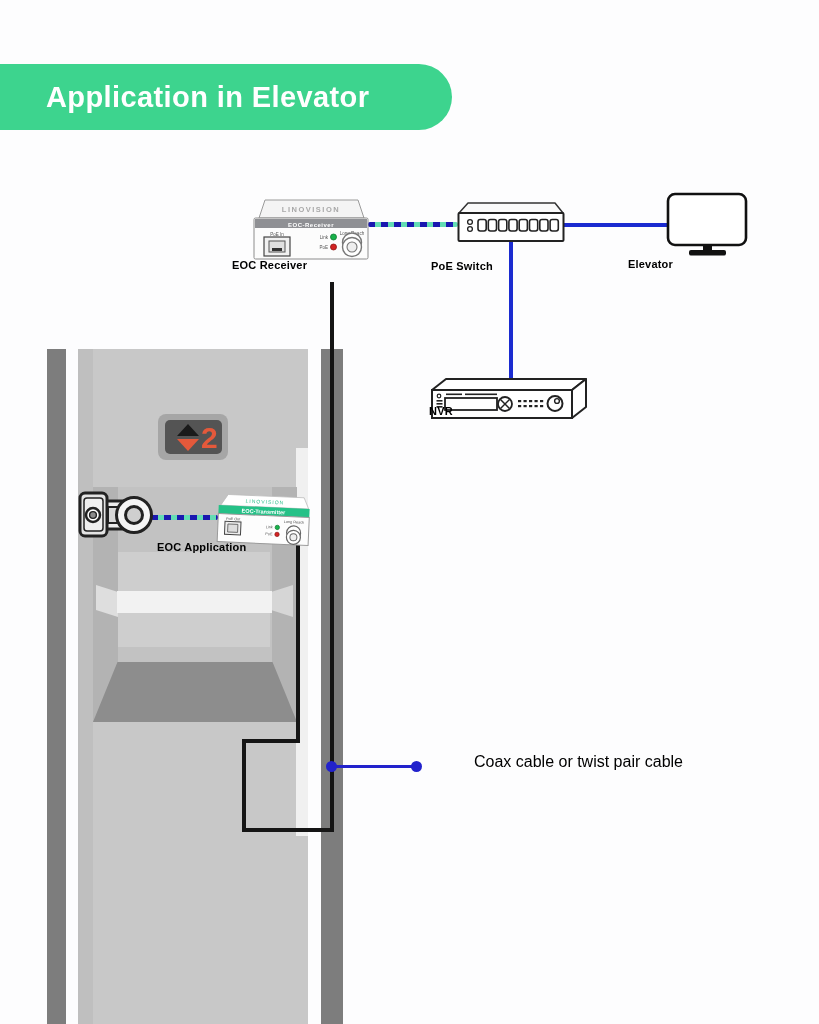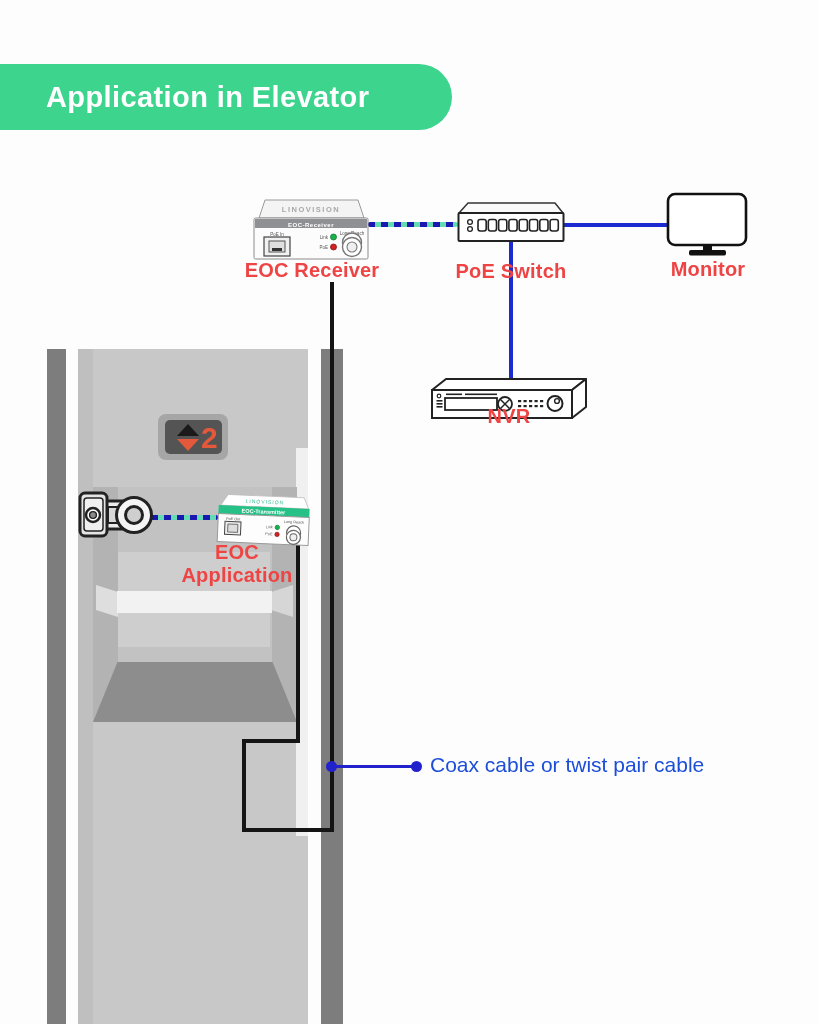--- a/index.html
+++ b/index.html
@@ -3,29 +3,29 @@
 <meta charset="utf-8">
 <style>
   html,body{margin:0;padding:0;background:#fff;}
   .canvas{position:relative;width:819px;height:1024px;background:#fdfdfe;overflow:hidden;
           font-family:"Liberation Sans",sans-serif;padding-left:44px;}
   .abs{position:absolute;}
   .banner{left:0;top:64px;width:452px;height:66px;background:var(--banner_green,#3dd48e);
           border-radius:0 33px 33px 0;}
   .banner-text{margin:0;padding-left:46px;line-height:66px;font-size:29px;font-weight:bold;
           color:#fff;letter-spacing:.4px;}
-  .dev-label{position:absolute;width:160px;text-align:center;font-size:20px;font-weight:bold;
-          color:#ef4444;letter-spacing:.2px;}
+  .dev-label{position:absolute;width:160px;font-size:11px;font-weight:bold;
+          color:#000000;letter-spacing:.2px;}
   .cable-dotted{position:absolute;height:5px;border-radius:2px;
           background:repeating-linear-gradient(90deg,var(--dash_navy,#1a18b0) 0 7px,var(--dash_green,#63dcb4) 7px 13px);}
   .cable-blue{position:absolute;background:var(--cable_blue,#1b2bd0);}
   .cable-black{position:absolute;background:#151515;}
   .callout-dot{position:absolute;width:11px;height:11px;border-radius:50%;background:#2222cc;}
   .callout-line{position:absolute;height:3px;background:#2222cc;}
-  .callout-text{position:absolute;font-size:21px;font-weight:500;color:#1d4ed8;}
+  .callout-text{position:absolute;font-size:16px;font-weight:500;color:#000000;margin-left:44px;}
   .bar{position:absolute;background:#7d7d7d;}
   .wall{position:absolute;background:#c8c8c8;}
   .wall-shade{position:absolute;background:#bfbfbf;}
   .wall-strip{position:absolute;background:#f0f0f0;}
   .recess-back{position:absolute;background:#c2c2c2;}
   .recess-panel{position:absolute;background:#cecece;}
   .recess-side{position:absolute;background:#b3b3b3;}
   .recess-floor{position:absolute;background:#8d8d8d;clip-path:polygon(12% 0,88% 0,100% 100%,0 100%);}
   .handrail{position:absolute;background:#f2f2f2;}
   .handrail-cap-l{position:absolute;background:#dedede;clip-path:polygon(0 0,100% 22%,100% 100%,0 78%);}
@@ -180,21 +180,21 @@
       <circle cx="64.5" cy="41.8" r="2.2" style="fill:var(--led_red,#d32222)" stroke="#8c1515" stroke-width=".7"></circle>
       <text x="81" y="30" font-size="3.8" fill="#555" text-anchor="middle">Long Reach</text>
       <circle cx="81" cy="39.5" r="7" fill="#ffffff" stroke="#666" stroke-width="1.2"></circle>
       <circle cx="81" cy="44" r="7" fill="#ffffff" stroke="#666" stroke-width="1.2"></circle>
       <circle cx="81" cy="44" r="3.5" fill="#efefef" stroke="#666" stroke-width="1"></circle>
     </svg>
   </div>
 
   <div class="dev-label" style="left:232px;top:259px;">EOC Receiver</div>
   <div class="dev-label" style="left:431px;top:260px;">PoE Switch</div>
-  <div class="dev-label" style="left:628px;top:258px;">Monitor</div>
+  <div class="dev-label" style="left:628px;top:258px;">Elevator</div>
   <div class="dev-label" style="left:429px;top:405px;">NVR</div>
   <div class="dev-label" style="left:157px;top:541px;">EOC Application</div>
 
   <div class="callout-dot" style="left:326px;top:761px;"></div>
   <div class="callout-line" style="left:331px;top:765px;width:85px;"></div>
   <div class="callout-dot" style="left:411px;top:761px;"></div>
   <div class="callout-text" style="left:430px;top:753px;">Coax cable or twist pair cable</div>
 
 </div>
 

